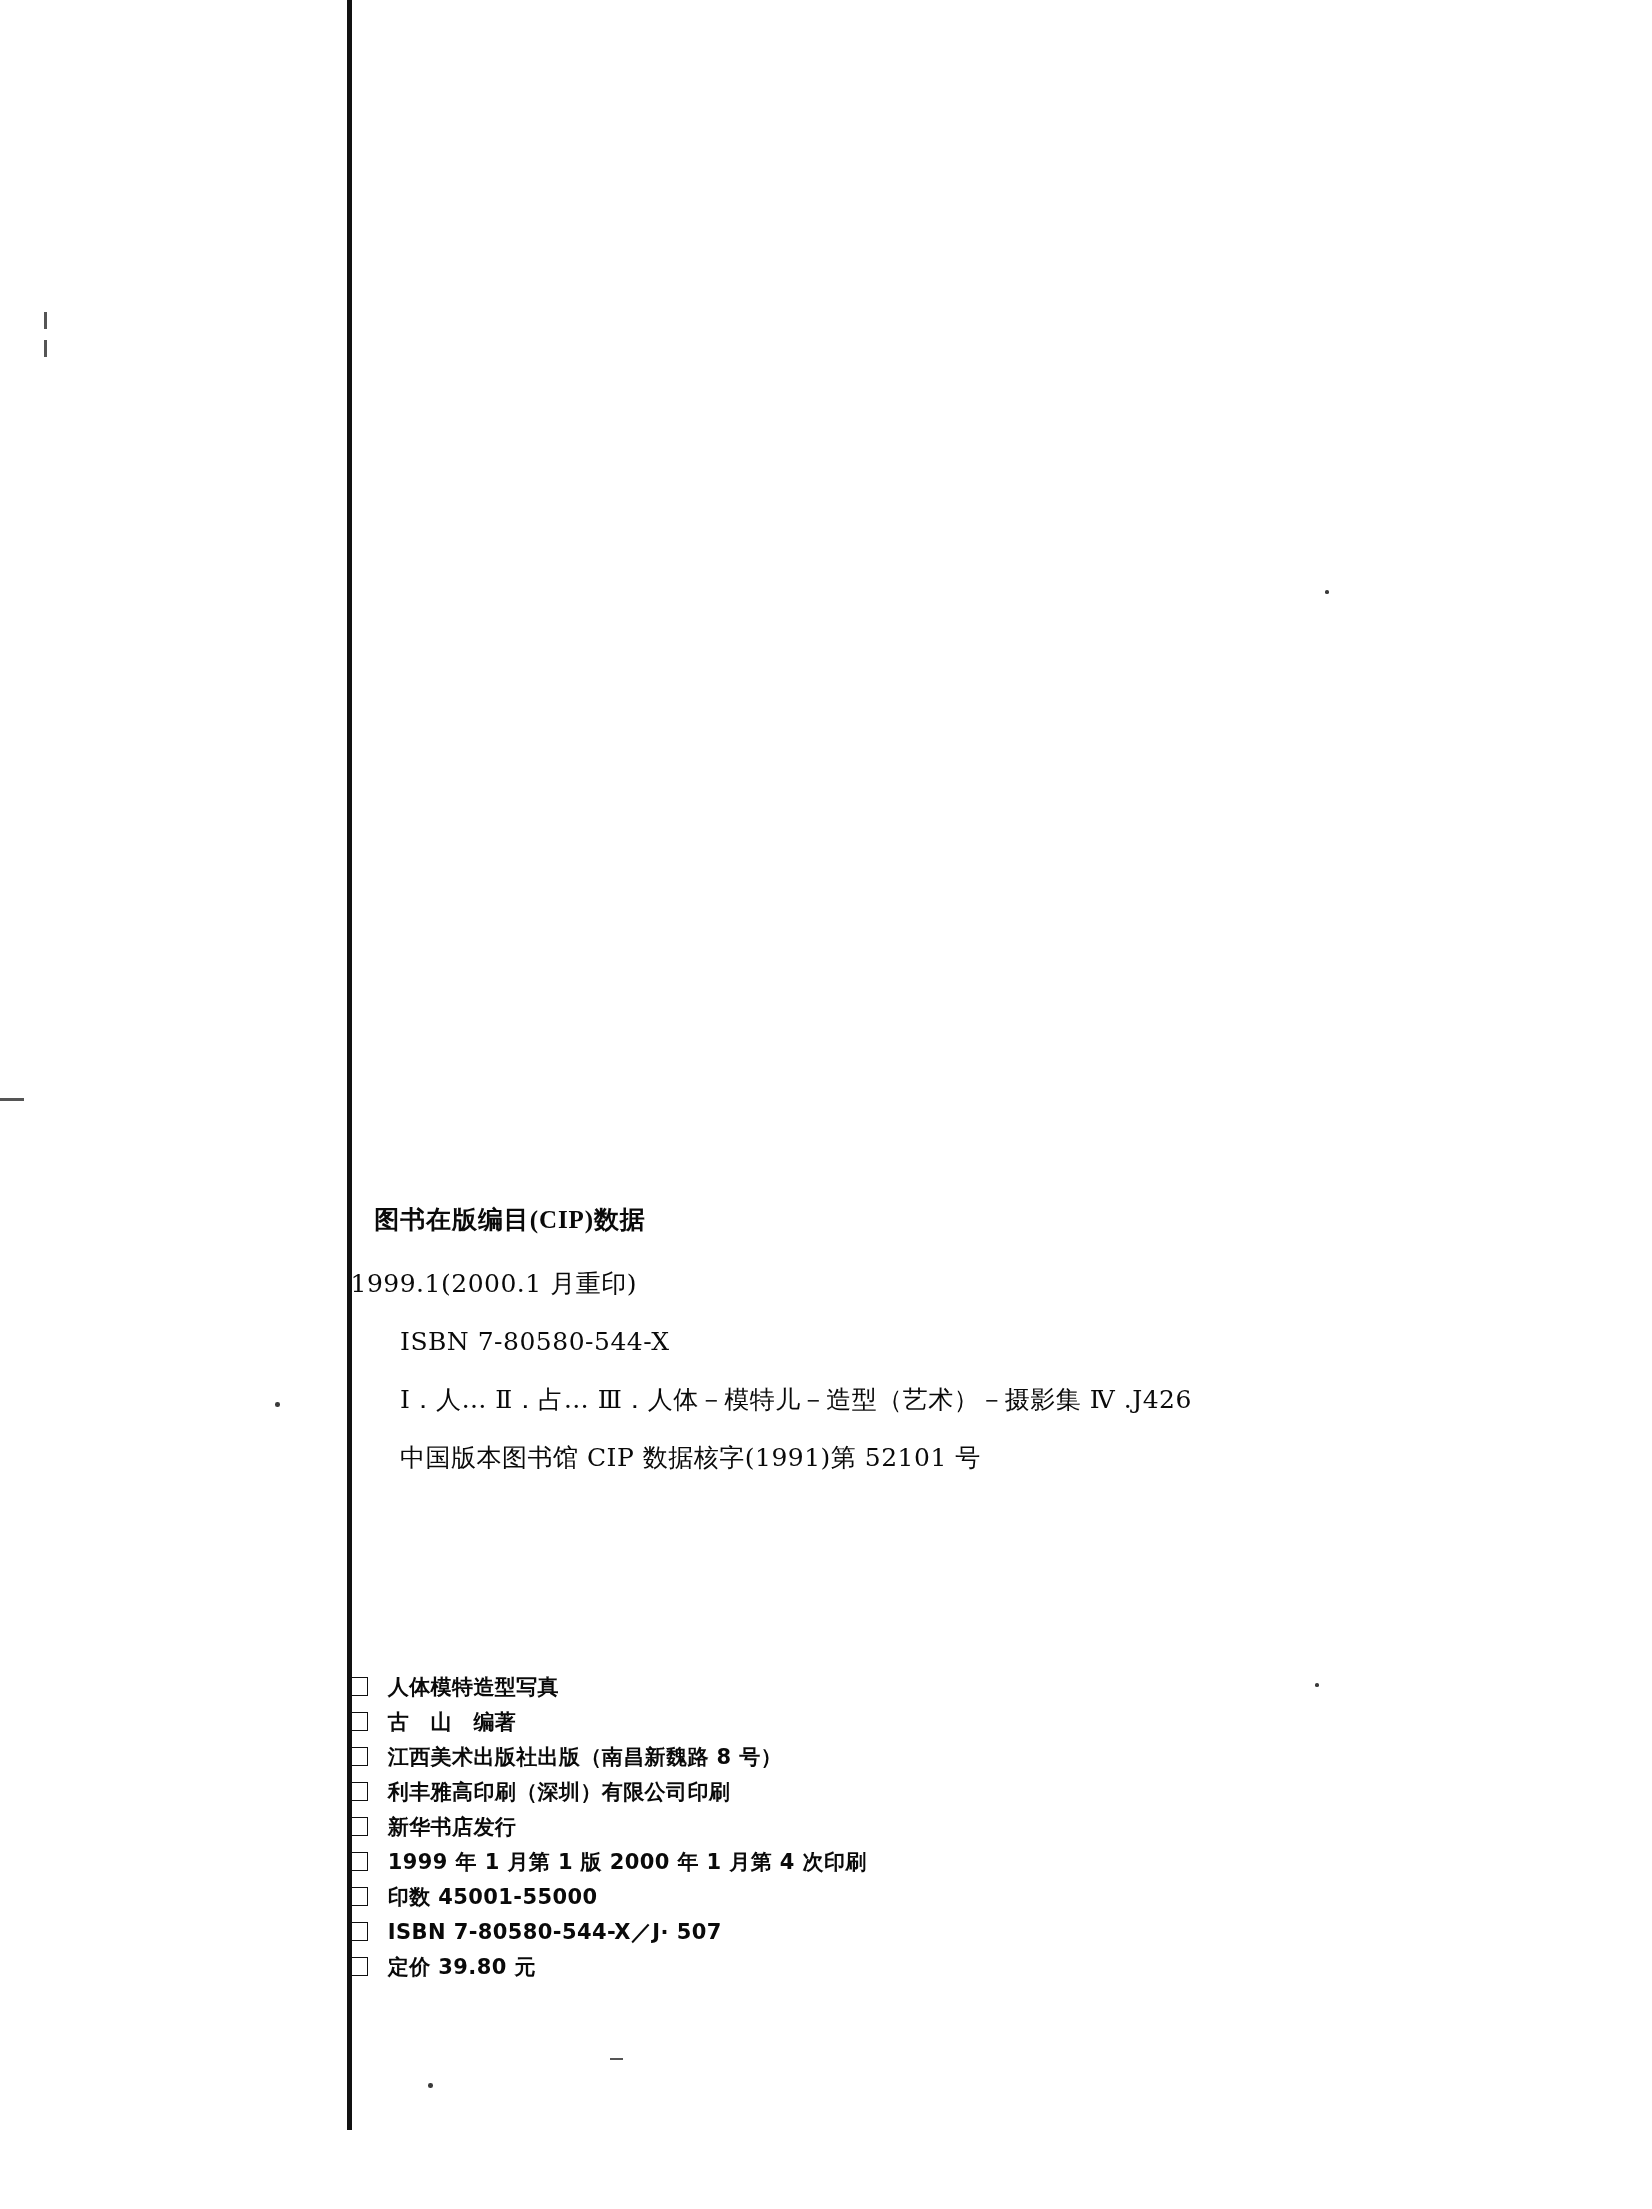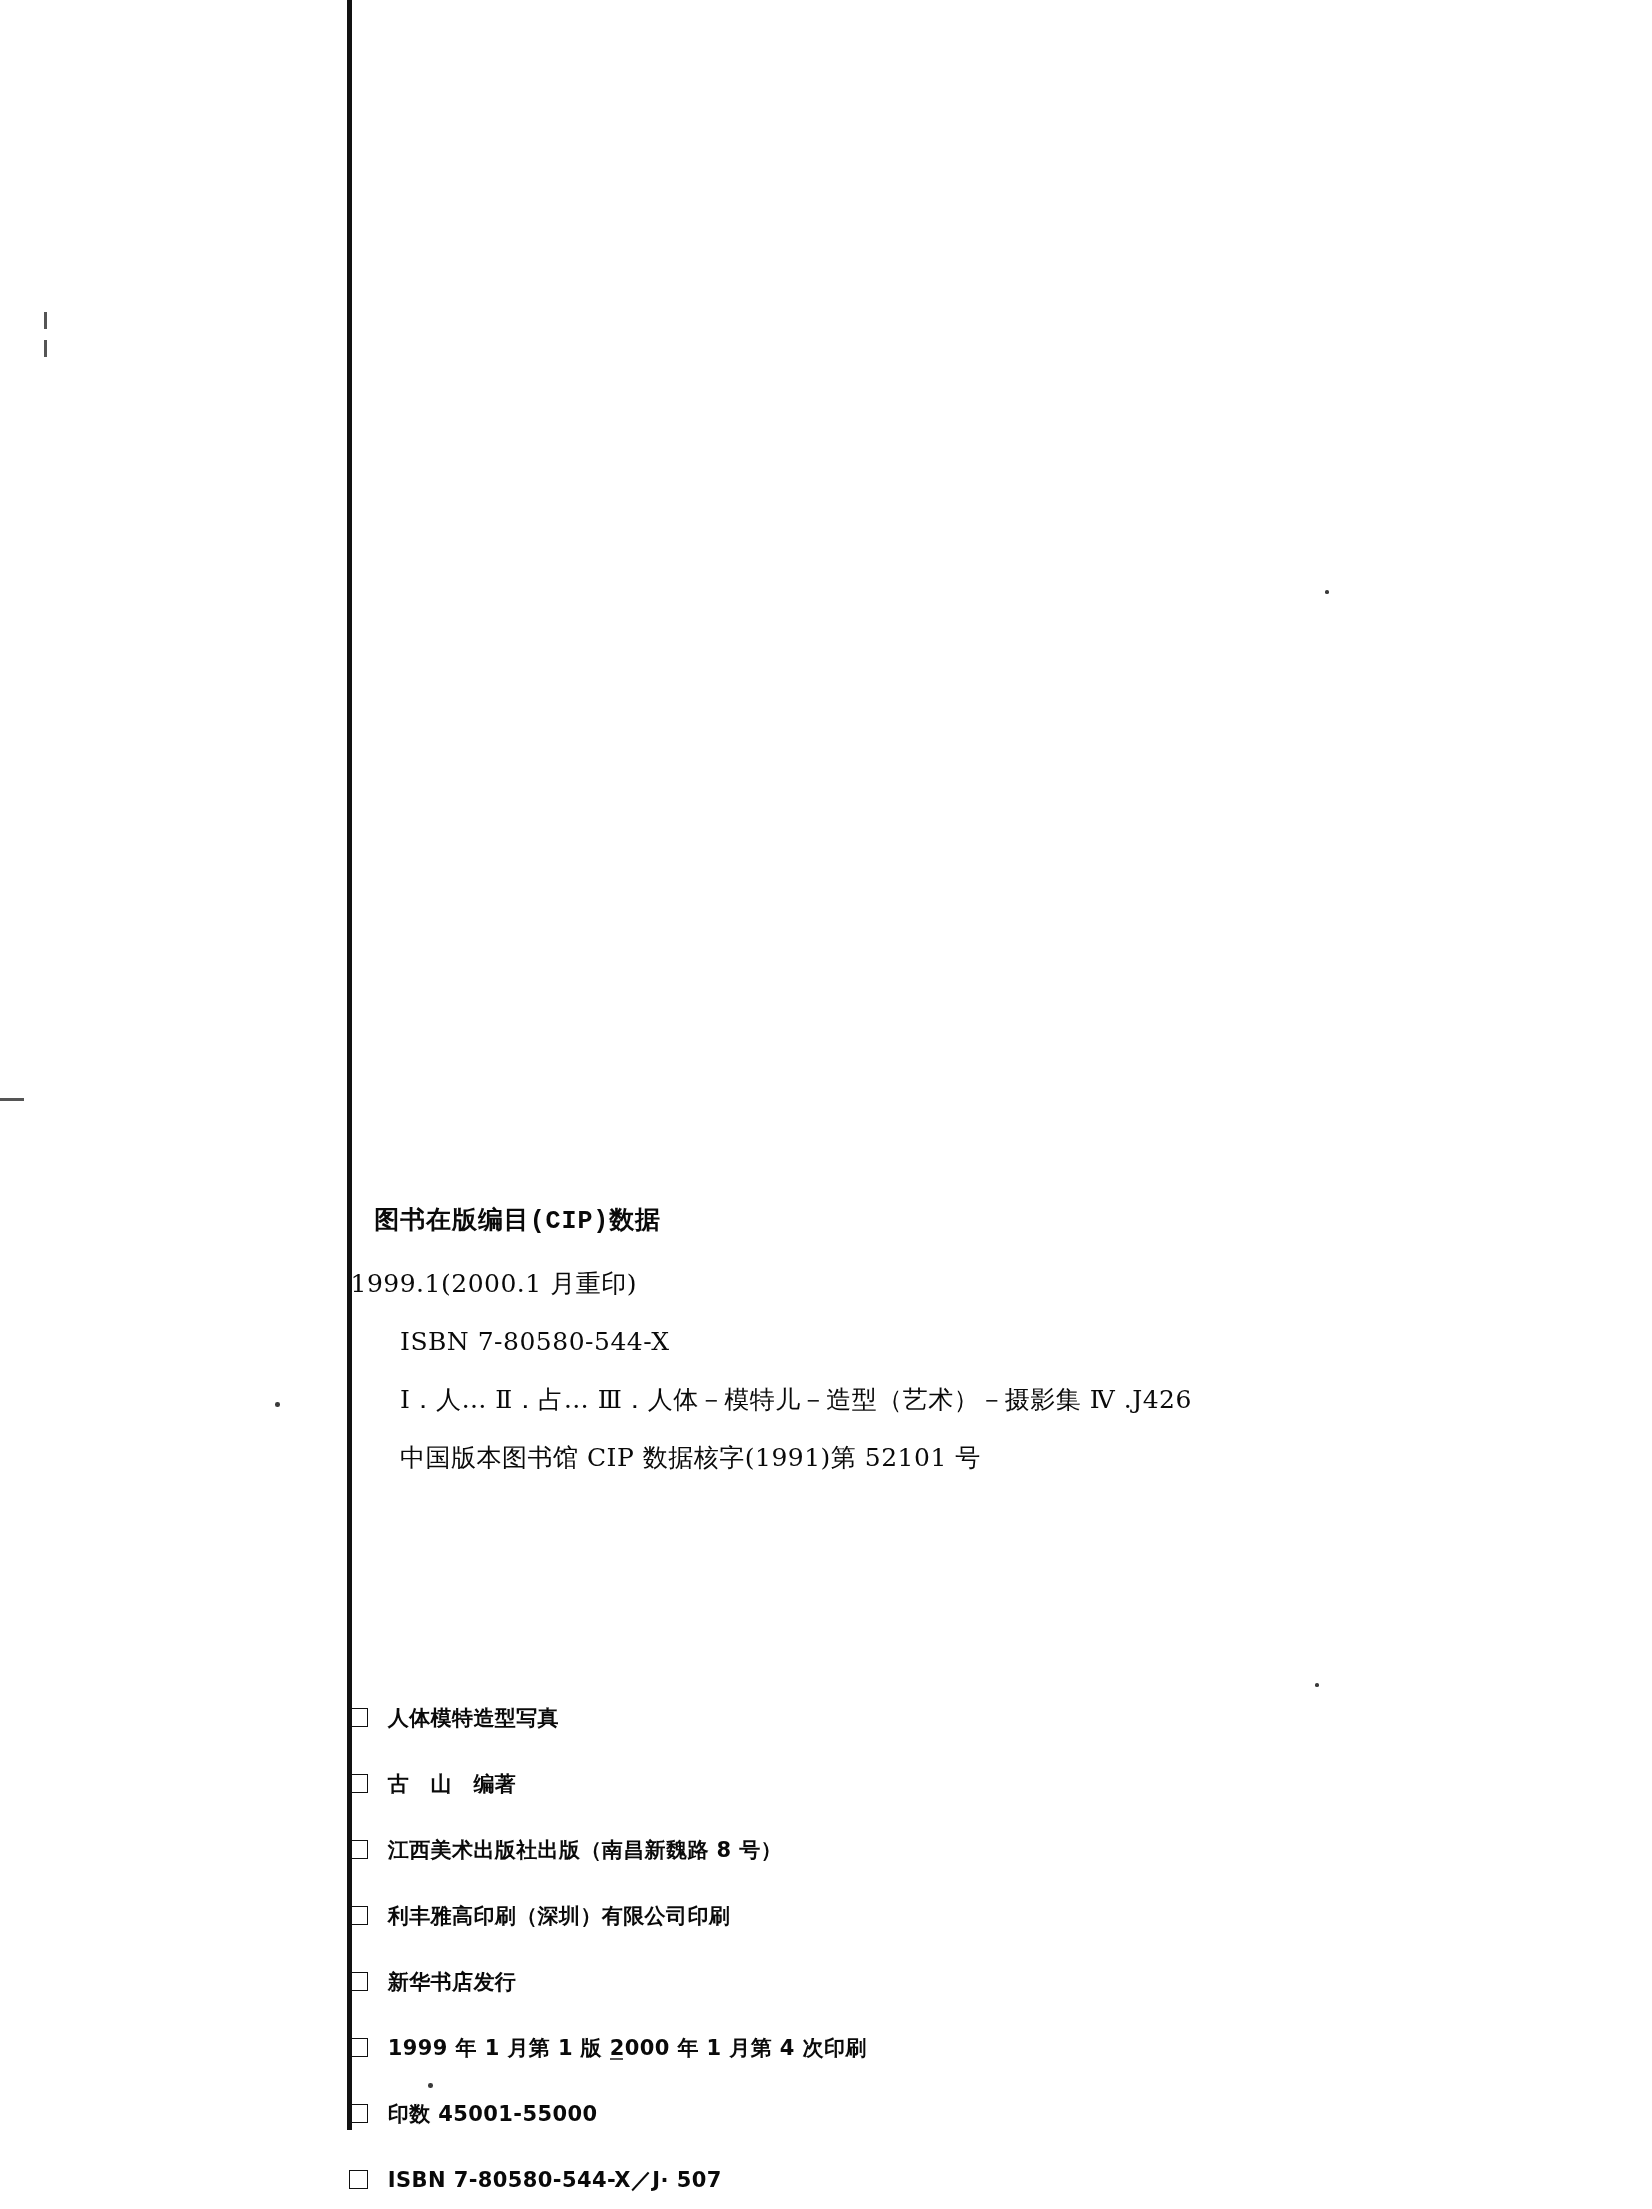--- a/index.html
+++ b/index.html
@@ -38,21 +38,21 @@
   }
 
   
   .cip-block {
     position: absolute;
     left: 367px;
     top: 1203px;
     width: 1065px;
   }
   .cip-title {
-    font-family: Liberation Mono, monospace;
+    font-family: Liberation Serif, serif;
     font-weight: bold;
     font-size: 25px;
     letter-spacing: 0.9px;
     margin: 0 0 35px 7.3px;
   }
   .cip-line {
     font-size: 25px;
     line-height: 1.0;
     margin: 0 0 33px 9.2px;
     white-space: nowrap;
@@ -70,21 +70,20 @@
     position: absolute;
     left: 347px;
     top: 1669px;
     width: 1102px;
     font-family: "DejaVu Sans", "Liberation Sans", sans-serif;
   }
   .colo-row {
     display: flex;
     align-items: center;
     height: 35px;
-    margin-top: 31px;
   }
   .colo-box {
     width: 19px;
     height: 19px;
     border: 1.8px solid #111111;
     box-sizing: border-box;
     flex: 0 0 auto;
     margin-right: 20px;
     margin-left: 1.8px;
   }

